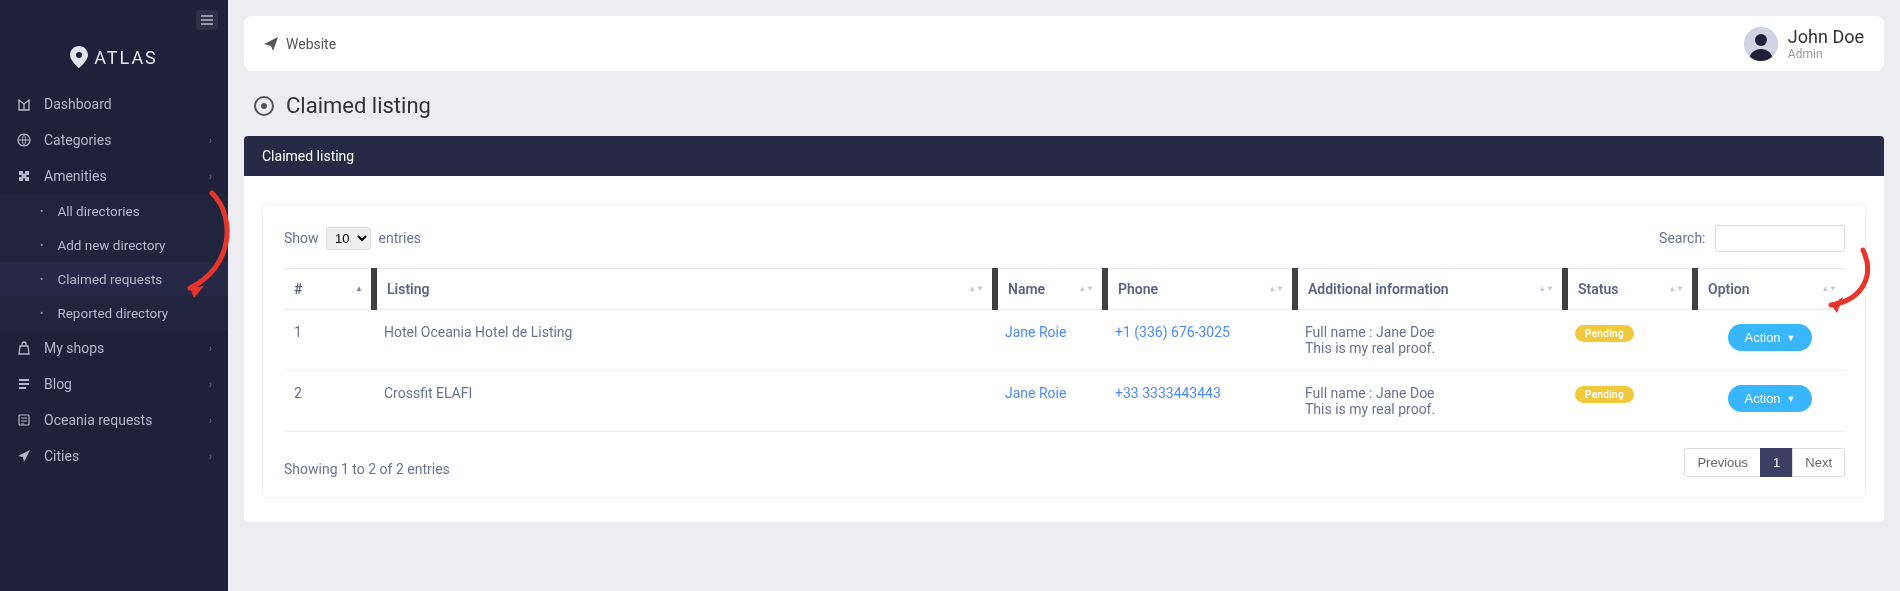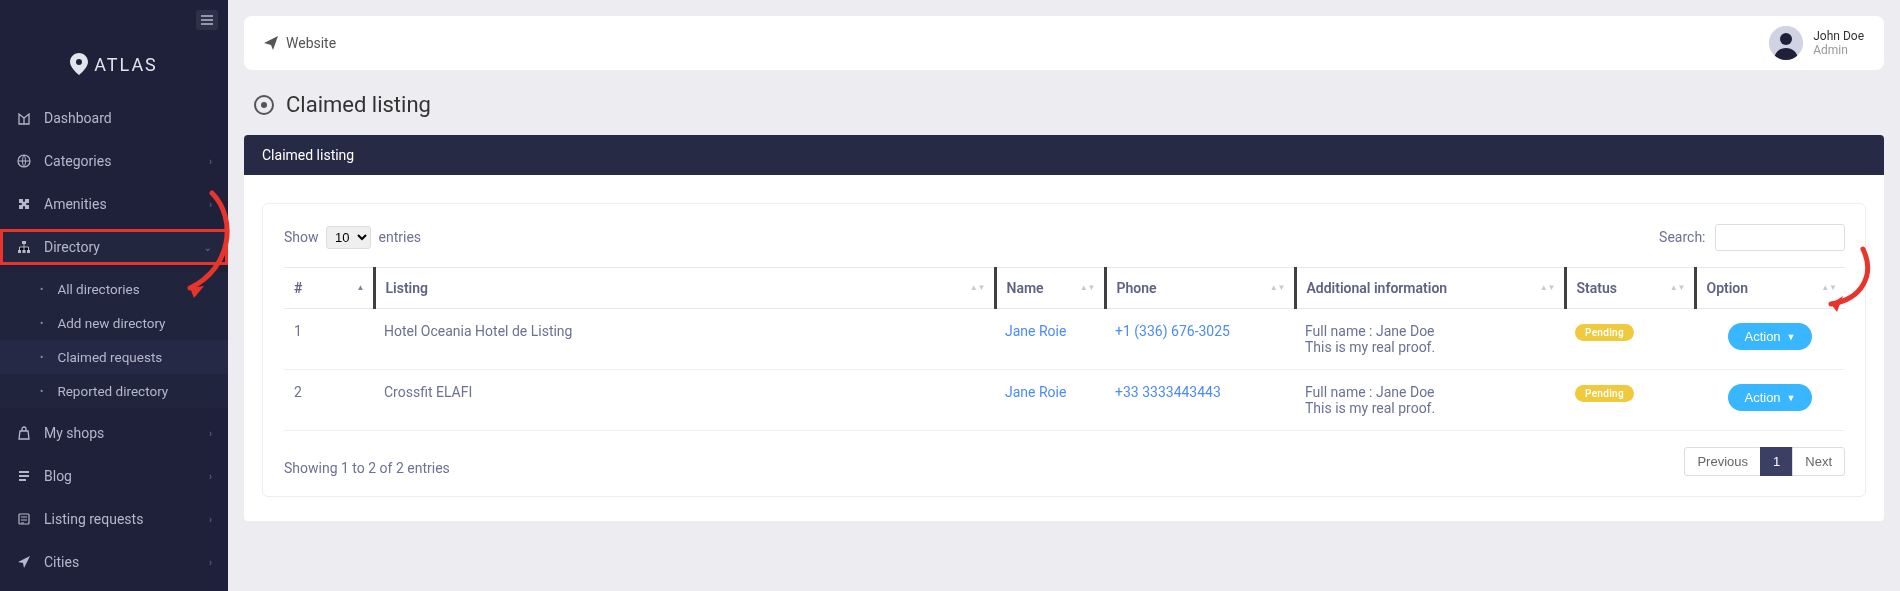--- a/index.html
+++ b/index.html
@@ -1,59 +1,59 @@
 <!DOCTYPE html>
 <html><head>
   <meta charset="utf-8">
   <style>
     * { box-sizing: border-box; margin: 0; padding: 0; }
     body { font-family: -apple-system, BlinkMacSystemFont, "Segoe UI", Roboto, sans-serif; background: #ececf1; color: #333; font-size: 14px; }
     .layout { display: flex; min-height: 591px; }
     
     
-    .sidebar { width: 228px; background: #1e2139; color: #b4b8cc; flex-shrink: 0; display: flex; flex-direction: column; gap: 7px; }
+    .sidebar { width: 228px; background: #1e2139; color: #b4b8cc; flex-shrink: 0; display: flex; flex-direction: column; }
     .sidebar-top { padding: 10px 10px; display: flex; justify-content: flex-end; }
     .hamburger { background: #2d3047; border: none; border-radius: 3px; width: 22px; height: 20px; display: flex; align-items: center; justify-content: center; cursor: pointer; color: #b4b8cc; }
     .logo { display: flex; align-items: center; justify-content: center; gap: 6px; color: #e2e4ec; padding: 6px 0 18px; font-size: 18px; letter-spacing: 2px; font-weight: 400; }
     .nav-item { display: flex; align-items: center; padding: 10px 16px; cursor: pointer; color: #b4b8cc; font-size: 14px; position: relative; }
     .nav-item .icon { width: 16px; height: 16px; display: inline-flex; align-items: center; justify-content: center; margin-right: 12px; flex-shrink: 0; }
     .nav-item .chev { margin-left: auto; font-size: 10px; opacity: .5; }
     .nav-item.active-parent { background: #23263f; outline: 3px solid #e8352c; outline-offset: -3px; }
     .submenu { background: #21243d; }
     .sub-item { display: flex; align-items: center; padding: 9px 16px 9px 40px; cursor: pointer; color: #b4b8cc; font-size: 13.5px; }
     .sub-item .bullet { margin-right: 14px; font-size: 10px; opacity: .7; }
     .sub-item.highlight { background: #262945; }
     
     
     .main { flex: 1; padding: 0; display: flex; flex-direction: column; gap: 0; }
     .topbar { background: #fff; margin: 16px 16px 0 16px; border-radius: 8px; padding: 10px 20px; display: flex; align-items: center; justify-content: space-between; }
     .topbar-left { display: flex; align-items: center; gap: 8px; color: #555; font-size: 14px; cursor: pointer; }
     .topbar-right { display: flex; align-items: center; gap: 10px; }
     .avatar { width: 34px; height: 34px; border-radius: 50%; background: #d0d3e0; display: flex; align-items: center; justify-content: center; overflow: hidden; }
-    .user-meta .name { font-size: 12px; color: #333; }
+    .user-meta .name { font-size: 18px; color: #333; }
     .user-meta .role { font-size: 12px; color: #999; }
     
     .page-title { display: flex; align-items: center; gap: 12px; padding: 22px 26px 18px; font-size: 22px; color: #333; font-weight: 400; }
     .page-title .circ { width: 20px; height: 20px; border: 2px solid #555; border-radius: 50%; display: flex; align-items: center; justify-content: center; }
     .page-title .circ::after { content: ""; width: 6px; height: 6px; background: #555; border-radius: 50%; }
     
     .panel { margin: 0 16px 24px 16px; border-radius: 4px; overflow: hidden; }
     .panel-header { background: #272a44; color: #fff; padding: 12px 18px; font-size: 14px; }
     .panel-body { background: #fff; padding: 28px 18px 24px; }
     
     .card { background: #fff; border: 1px solid #eee; border-radius: 6px; padding: 20px; }
     .controls-row { display: flex; justify-content: space-between; align-items: center; margin-bottom: 16px; font-size: 14px; color: #6c7293; }
     .controls-row select { border: 1px solid #ddd; border-radius: 3px; padding: 2px 4px; font-size: 13px; margin: 0 4px; }
     .controls-row input { border: 1px solid #ddd; border-radius: 3px; padding: 5px 8px; font-size: 13px; margin-left: 6px; width: 130px; }
     
     table { width: 100%; border-collapse: collapse; }
     th { text-align: left; padding: 12px 10px; border-top: 1px solid #e6e9ef; border-bottom: 1px solid #e6e9ef; font-weight: 600; color: #5e6383; font-size: 14px; position: relative; }
     th .sort { position: absolute; right: 8px; top: 50%; transform: translateY(-50%); display: flex; flex-direction: column; gap: 1px; opacity: .35; font-size: 8px; line-height: 6px; }
     th .sort.active-asc { opacity: .8; }
-    th:not(:first-child) { border-left: 3px solid #404040; }
+    th:not(:first-child) { border-left: 6px solid #404040; }
     td { padding: 14px 10px; border-bottom: 1px solid #eef0f6; color: #6c7293; font-size: 14px; vertical-align: top; }
     td a { color: #4c8bf5; text-decoration: none; }
     .badge { display: inline-block; background: #f0c93d; color: #fff; font-size: 10px; font-weight: 600; padding: 3px 10px; border-radius: 10px; letter-spacing: .3px; }
     .action-btn { background: #38b6ff; color: #fff; border: none; border-radius: 16px; padding: 6px 16px; font-size: 13px; cursor: pointer; display: inline-flex; align-items: center; gap: 6px; }
     .action-btn .caret { font-size: 9px; }
     
     .footer-row { display: flex; justify-content: space-between; align-items: flex-end; margin-top: 16px; color: #6c7293; }
     .pagination { display: flex; }
     .pagination button { border: 1px solid #ddd; background: #fff; color: #666; padding: 6px 12px; font-size: 13px; cursor: pointer; margin-left: -1px; }
     .pagination button.active { background: #3a3f63; color: #fff; border-color: #3a3f63; }
@@ -105,33 +105,20 @@
     </div>
     <div class="nav-item">
       <span class="icon">
           <svg width="14" height="14" viewBox="0 0 14 14">
             <path d="M2 2h4v2a1 1 0 002 0V2h4v4h-2a1 1 0 000 2h2v4H8v-2a1 1 0 00-2 0v2H2V8h2a1 1 0 000-2H2z" fill="#b4b8cc"></path>
           </svg>
         </span>
       <span>Amenities</span>
       <span class="chev">›</span>
     </div>
-    <div class="nav-item active-parent">
-      <span class="icon">
-          <svg width="14" height="14" viewBox="0 0 14 14">
-            <rect x="5" y="1" width="4" height="3" fill="#b4b8cc"></rect>
-            <rect x="1" y="10" width="3" height="3" fill="#b4b8cc"></rect>
-            <rect x="5.5" y="10" width="3" height="3" fill="#b4b8cc"></rect>
-            <rect x="10" y="10" width="3" height="3" fill="#b4b8cc"></rect>
-            <path d="M7 4v3M2.5 10V7h9v3M7 7v3" stroke="#b4b8cc" stroke-width="1"></path>
-          </svg>
-        </span>
-      <span>Directory</span>
-      <span class="chev">⌄</span>
-    </div>
     <div class="submenu">
       <div class="sub-item">
         <span class="bullet">•</span>
         <span>All directories</span>
       </div>
       <div class="sub-item">
         <span class="bullet">•</span>
         <span>Add new directory</span>
       </div>
       <div class="sub-item highlight">
@@ -161,21 +148,21 @@
       <span>Blog</span>
       <span class="chev">›</span>
     </div>
     <div class="nav-item">
       <span class="icon">
           <svg width="14" height="14" viewBox="0 0 14 14">
             <rect x="2" y="2" width="10" height="10" rx="1" fill="none" stroke="#b4b8cc" stroke-width="1.2"></rect>
             <path d="M4 5h6M4 8h6M4 11h3" stroke="#b4b8cc" stroke-width="1"></path>
           </svg>
         </span>
-      <span>Listing requests</span>
+      <span>Oceania requests</span>
       <span class="chev">›</span>
     </div>
     <div class="nav-item">
       <span class="icon">
           <svg width="14" height="14" viewBox="0 0 14 14">
             <path d="M1 7l12-6-6 12-1-5z" fill="#b4b8cc"></path>
           </svg>
         </span>
       <span>Cities</span>
       <span class="chev">›</span>

